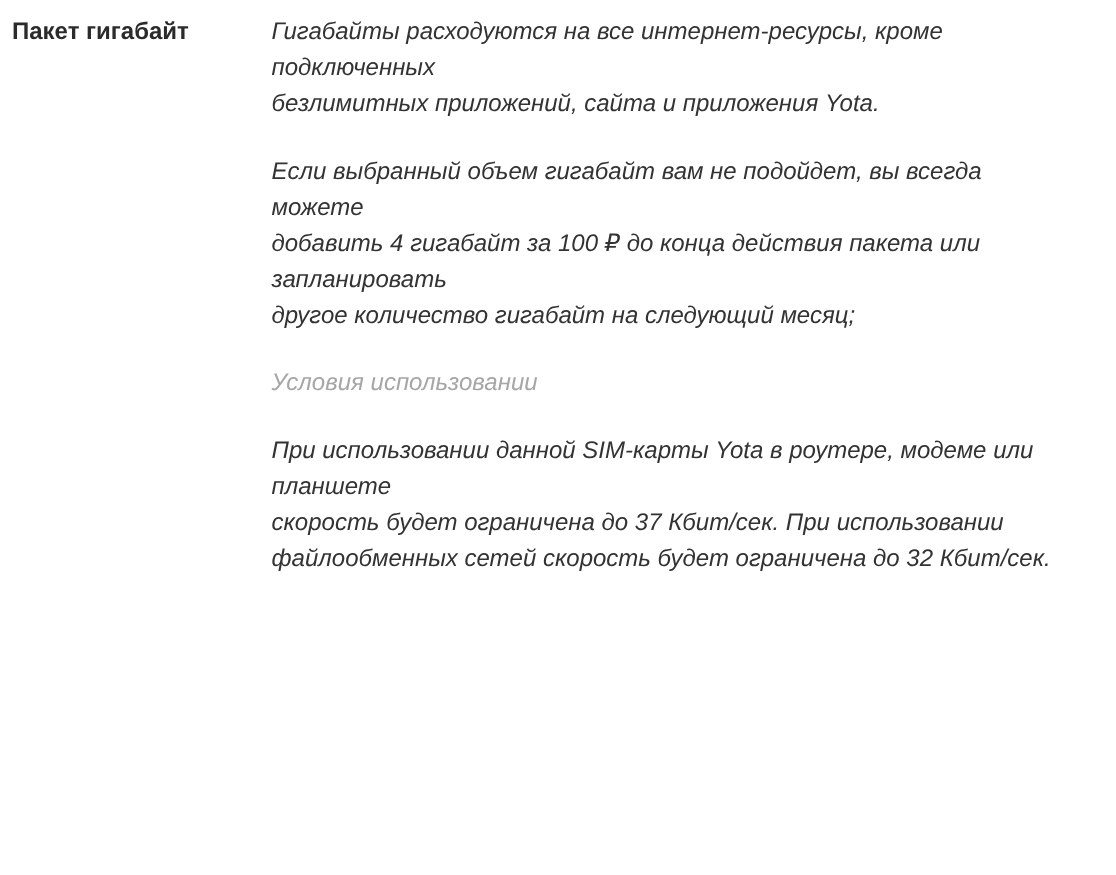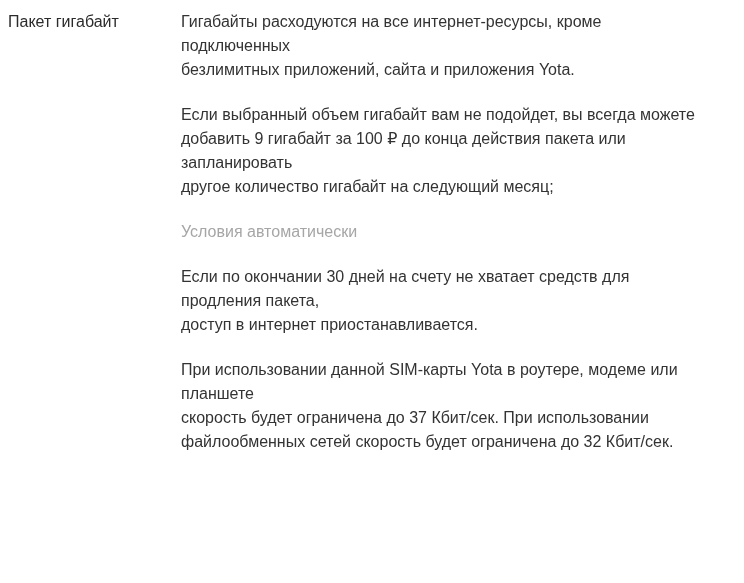--- a/index.html
+++ b/index.html
@@ -24,51 +24,50 @@
     width: 744px;
   }
   .label-col {
     width: 173px;
     flex: 0 0 173px;
   }
   .section-label {
     margin: 0;
     font-size: 16px;
     line-height: 24px;
-    font-weight: normal;
+    font-weight: bold;
     color: #2b2b2b;
   }
   .content-col {
     width: 520px;
     max-width: 520px;
   }
   .content-col p {
     margin: 0 0 21px 0;
     font-size: 16px;
     line-height: 24px;
     color: #333333;
     white-space: pre-line;
+    font-style: italic;
   }
   .content-col p.subheading {
     color: #a6a6a6;
   }
 </style>
 </head>
 <body>
 
 <div class="layout">
   <div class="label-col">
     <h3 class="section-label">Пакет гигабайт</h3>
   </div>
   <div class="content-col" id="paragraphs-container">
       <p>Гигабайты расходуются на все интернет-ресурсы, кроме подключенных
 безлимитных приложений, сайта и приложения Yota.</p>
       <p>Если выбранный объем гигабайт вам не подойдет, вы всегда можете
-добавить 9 гигабайт за 100 ₽ до конца действия пакета или запланировать
+добавить 4 гигабайт за 100 ₽ до конца действия пакета или запланировать
 другое количество гигабайт на следующий месяц;</p>
-      <p class="subheading">Условия автоматически</p>
-      <p>Если по окончании 30 дней на счету не хватает средств для продления пакета,
-доступ в интернет приостанавливается.</p>
+      <p class="subheading">Условия использовании</p>
       <p>При использовании данной SIM-карты Yota в роутере, модеме или планшете
 скорость будет ограничена до 37 Кбит/сек. При использовании
 файлообменных сетей скорость будет ограничена до 32 Кбит/сек.</p>
     </div>
 </div>
 
 </body></html>

